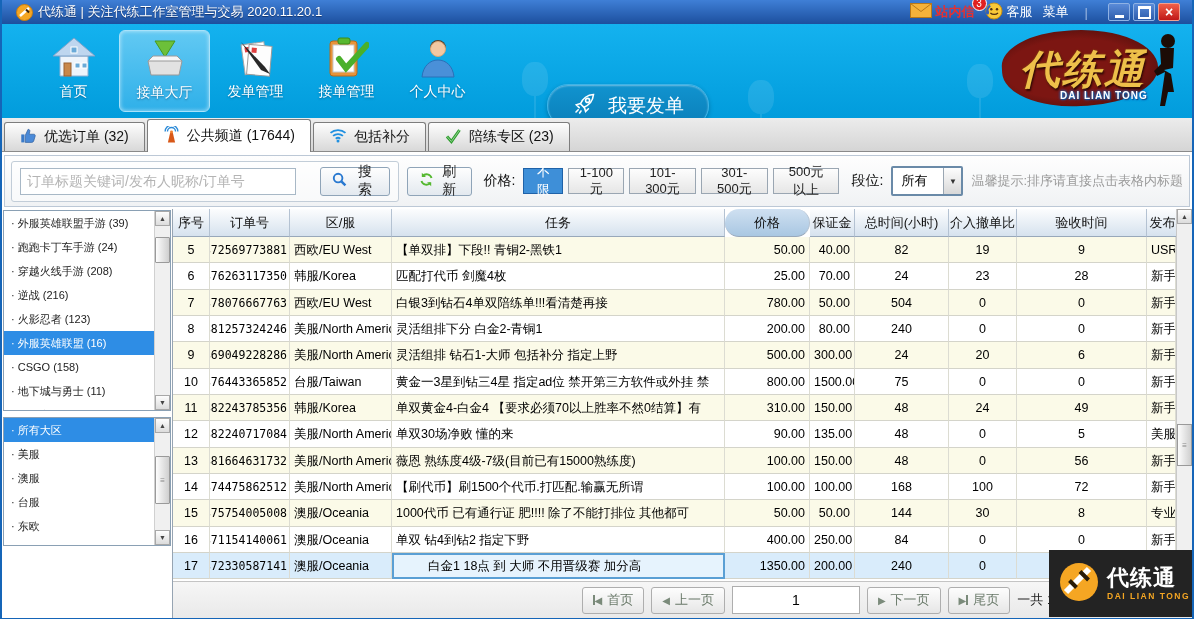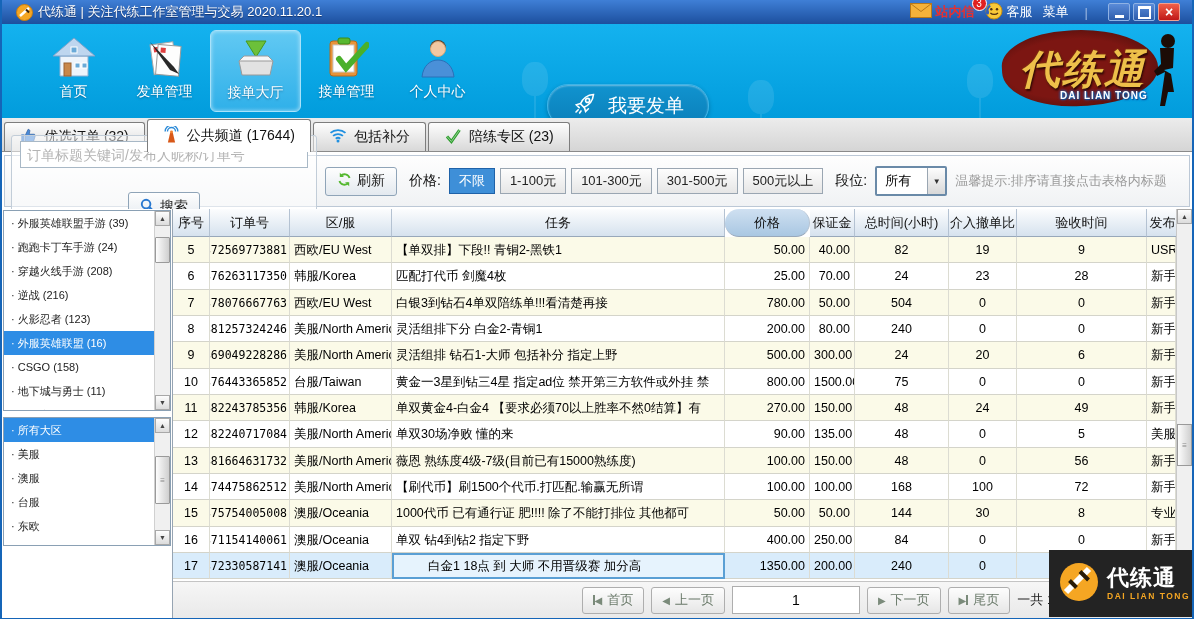--- a/index.html
+++ b/index.html
@@ -32,21 +32,21 @@
   .brand .blob{position:absolute;inset:4px 30px 8px 0;background:radial-gradient(ellipse at 45% 50%,#7c1612 55%,#55100c 80%,rgba(85,16,12,.0) 100%);border-radius:48% 60% 52% 55%;transform:rotate(-3deg);}
   .brand .cn{position:absolute;left:6px;top:16px;width:150px;text-align:center;font-size:40px;font-weight:bold;font-style:italic;color:#eec04a;text-shadow:1px 2px 2px #2c0605,0 0 2px #8a5a10;letter-spacing:2px;}
   .brand .en{position:absolute;left:58px;top:64px;font-size:10px;font-weight:bold;color:#fff;letter-spacing:1px;text-shadow:0 0 3px #1a6ac0,0 0 3px #1a6ac0,1px 1px 1px #0a3a70;}
   .brand svg{position:absolute;right:0;top:6px;}
   
   .tabbar{height:34px;background:linear-gradient(#ececec,#d5d5d5);display:flex;align-items:flex-end;padding-left:2px;border-bottom:1px solid #8a8a8a;box-sizing:border-box;}
   .tab{display:flex;align-items:center;gap:7px;height:29px;padding:0 15px;font-size:14px;color:#111;background:linear-gradient(#fdfdfd,#d8d8d8);border:1px solid #7d7d7d;border-bottom:none;border-radius:3px 3px 0 0;margin-right:2px;cursor:pointer;box-sizing:border-box;}
   .tab.active{height:33px;background:#fff;position:relative;z-index:2;margin-bottom:-1px;}
   
   .filterbar{margin:3px 2px 2px 2px;height:52px;border:1px solid #bcc8d6;background:linear-gradient(#fefefe,#f0f2f4);display:flex;align-items:center;padding:0 6px;gap:8px;box-sizing:border-box;}
-  .search-group{display:flex;align-items:center;gap:24px;border:1px solid #c2cdd8;border-radius:3px;padding:5px 8px;background:rgba(255,255,255,.5);flex-direction:column;}
+  .search-group{display:flex;align-items:center;gap:24px;border:1px solid #c2cdd8;border-radius:3px;padding:5px 8px;background:rgba(255,255,255,.5);}
   .search-input{width:288px;height:27px;border:1px solid #a8b8c6;font-size:14px;padding:0 6px;color:#333;box-sizing:border-box;}
   .search-input::placeholder{color:#b4b4b4;}
   .btn{display:inline-flex;align-items:center;gap:5px;height:29px;padding:0 11px;font-size:14px;background:linear-gradient(#fefefe,#e3e9ef);border:1px solid #8fa4b8;border-radius:3px;cursor:pointer;color:#222;}
   .price-label,.rank-label{font-size:14px;color:#111;margin-left:4px;white-space:nowrap;}
   .pbtn{height:26px;padding:0 9px;font-size:13px;background:linear-gradient(#fdfdfd,#e6e6e6);border:1px solid #9aa6b2;cursor:pointer;color:#222;display:inline-flex;align-items:center;}
   .pbtn.sel{background:#3e8fd8;border-color:#1f62a8;color:#fff;}
   .rank-select{display:flex;align-items:center;height:26px;border:2px solid #6a8aa8;background:#fff;cursor:pointer;border-radius:2px;}
   .rank-select .val{padding:0 8px;font-size:13px;min-width:34px;}
   .rank-select .arrow{width:17px;height:100%;background:linear-gradient(#fdfdfd,#d8d8d8);border-left:1px solid #9aa6b2;display:flex;align-items:center;justify-content:center;font-size:8px;color:#333;}
   .hint{font-size:13px;color:#9a9a9a;white-space:nowrap;}
@@ -144,36 +144,36 @@
     <div class="lantern" style="left:965px;top:40px;"></div>
     <div class="nav-items" id="nav-items">
         <div class="nav-item"><span><svg width="44" height="42" viewBox="0 0 44 42">
               <path d="M8 20 H36 V40 H8 Z" fill="#eef4fb" stroke="#8fb0d2"></path>
               <path d="M22 2 L43 20 H1 Z" fill="#bed6ef" stroke="#7fa2c8"></path>
               <rect x="12" y="27" width="7" height="13" fill="#c8874a" stroke="#9a6030"></rect>
               <rect x="23" y="27" width="5" height="5" fill="#6aaad8" stroke="#fff"></rect>
               <rect x="30" y="27" width="5" height="5" fill="#6aaad8" stroke="#fff"></rect>
               <rect x="19" y="11" width="6" height="6" fill="#6aaad8" stroke="#fff"></rect>
             </svg></span><span class="nlabel">首页</span></div>
+        <div class="nav-item active"><span><svg width="44" height="42" viewBox="0 0 44 42">
+              <path d="M12 4 h20 l-10 16 z" fill="#6cc03a" stroke="#48981e"></path>
+              <path d="M5 24 l5 -5 h24 l5 5" fill="#f6f6f6" stroke="#9a9a9a"></path>
+              <path d="M5 24 h34 l-3 14 H8 Z" fill="#e2e2e2" stroke="#9a9a9a"></path>
+            </svg></span><span class="nlabel">接单大厅</span></div>
         <div class="nav-item"><span><svg width="44" height="42" viewBox="0 0 44 42">
               <g transform="rotate(-8 22 22)">
                 <rect x="9" y="7" width="23" height="30" fill="#fff" stroke="#a8a8a8"></rect>
                 <rect x="12" y="10" width="5" height="5" fill="#e04040"></rect>
               </g>
               <g transform="rotate(5 22 22)">
                 <rect x="14" y="9" width="23" height="30" fill="#fdfdfd" stroke="#9a9a9a"></rect>
                 <rect x="17" y="12" width="5" height="5" fill="#e04040"></rect>
               </g>
               <path d="M7 6 L31 31 l5 7 -9 -4 z" fill="#282828"></path>
             </svg></span><span class="nlabel">发单管理</span></div>
-        <div class="nav-item active"><span><svg width="44" height="42" viewBox="0 0 44 42">
-              <path d="M12 4 h20 l-10 16 z" fill="#6cc03a" stroke="#48981e"></path>
-              <path d="M5 24 l5 -5 h24 l5 5" fill="#f6f6f6" stroke="#9a9a9a"></path>
-              <path d="M5 24 h34 l-3 14 H8 Z" fill="#e2e2e2" stroke="#9a9a9a"></path>
-            </svg></span><span class="nlabel">接单大厅</span></div>
         <div class="nav-item"><span><svg width="44" height="42" viewBox="0 0 44 42">
               <rect x="5" y="5" width="27" height="35" rx="3" fill="#e8943a" stroke="#b86a1a"></rect>
               <rect x="8" y="9" width="21" height="27" fill="#fff" stroke="#c8c8c8"></rect>
               <rect x="13" y="2" width="12" height="6" rx="2" fill="#58b830" stroke="#3a8a18"></rect>
               <path d="M14 23 l7 9 L42 9" stroke="#4ab02a" stroke-width="6" fill="none" stroke-linecap="round"></path>
             </svg></span><span class="nlabel">接单管理</span></div>
         <div class="nav-item"><span><svg width="44" height="42" viewBox="0 0 44 42">
               <path d="M22 4a8 8 0 0 1 8 8h-16a8 8 0 0 1 8-8z" fill="#5a3e28"></path>
               <circle cx="22" cy="13" r="7.5" fill="#f2c8a2" stroke="#d8a878"></circle>
               <path d="M6 41c1-11 8-17 16-17s15 6 16 17z" fill="#4a90d8" stroke="#2a70b8"></path>
@@ -392,21 +392,21 @@
             <div class="td c">75</div>
             <div class="td c">0</div>
             <div class="td c">0</div>
             <div class="td">新手U</div>
           </div>
           <div class="trow alt">
             <div class="td c">11</div>
             <div class="td order"><span>3160882243785356</span></div>
             <div class="td">韩服/Korea</div>
             <div class="td task">单双黄金4-白金4 【要求必须70以上胜率不然0结算】有</div>
-            <div class="td r">270.00</div>
+            <div class="td r">310.00</div>
             <div class="td r">150.00</div>
             <div class="td c">48</div>
             <div class="td c">24</div>
             <div class="td c">49</div>
             <div class="td">新手U</div>
           </div>
           <div class="trow">
             <div class="td c">12</div>
             <div class="td order"><span>3160882240717084</span></div>
             <div class="td">美服/North America</div>

